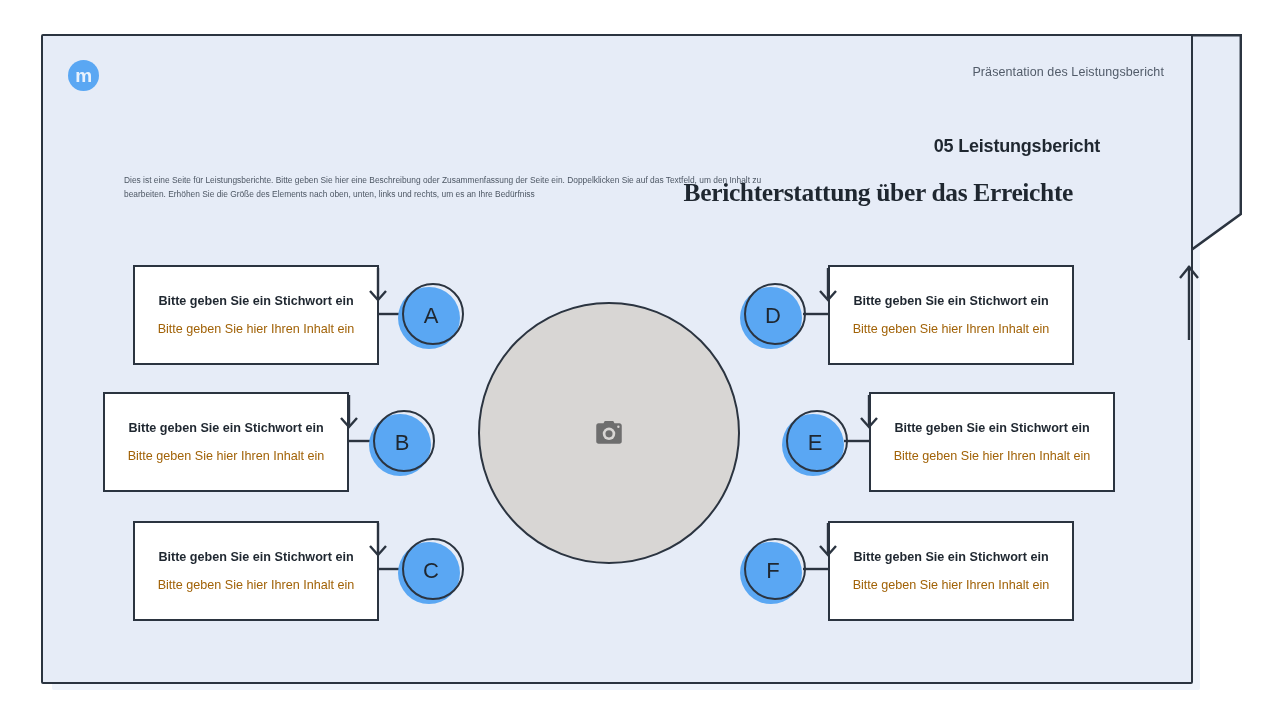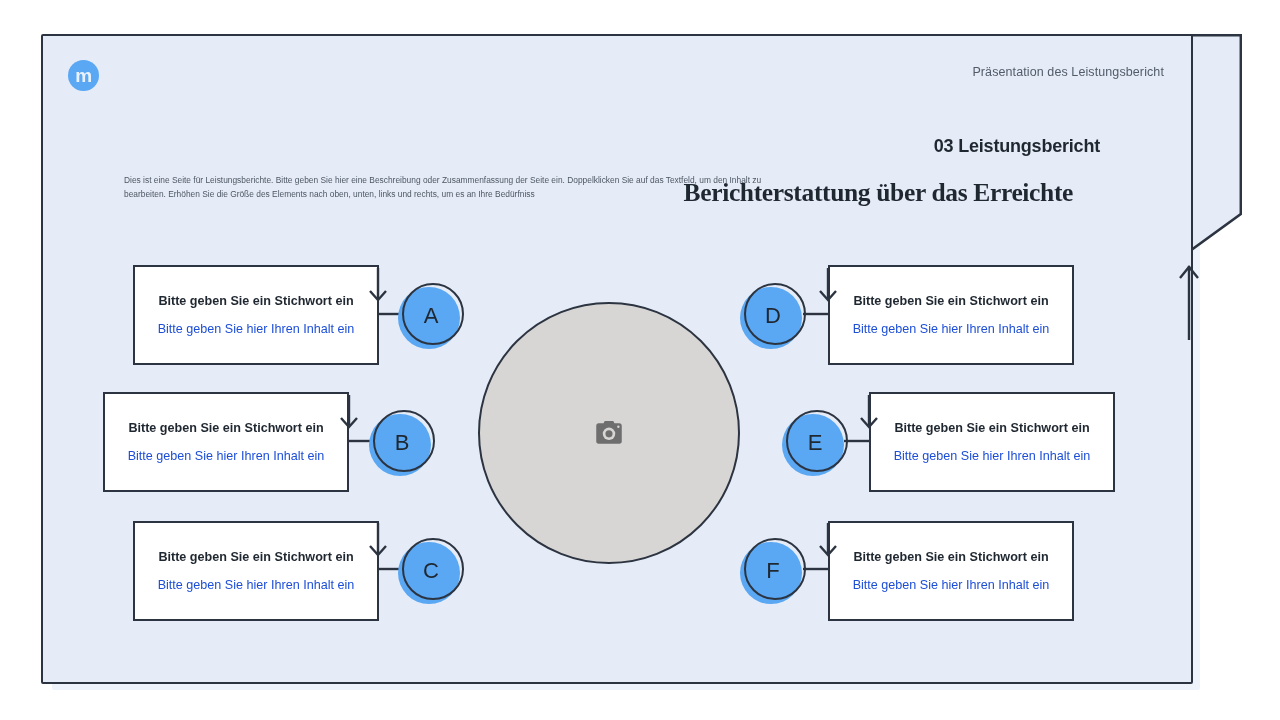--- a/index.html
+++ b/index.html
@@ -151,21 +151,21 @@
     font-size: 12.6px;
     font-weight: 700;
     color: #1f2730;
     text-align: center;
     white-space: nowrap;
     margin-bottom: 14px;
   }
   .card-body {
     font-size: 12.6px;
     font-weight: 400;
-    color: #1d4ed8;
+    color: #a16207;
     text-align: right;
     white-space: nowrap;
   }
 
   
   .node {
     position: absolute;
     width: 66px;
     height: 66px;
     z-index: 5;
@@ -226,21 +226,21 @@
   </svg>
 
   <div class="slide-frame"></div>
 
   <div class="logo">
     <span>m</span>
   </div>
 
   <div class="header-label">Präsentation des Leistungsbericht</div>
 
-  <div class="eyebrow">03 Leistungsbericht</div>
+  <div class="eyebrow">05 Leistungsbericht</div>
 
   <div class="description">Dies ist eine Seite für Leistungsberichte. Bitte geben Sie hier eine Beschreibung oder Zusammenfassung der Seite ein. Doppelklicken Sie auf das Textfeld, um den Inhalt zu bearbeiten. Erhöhen Sie die Größe des Elements nach oben, unten, links und rechts, um es an Ihre Bedürfniss</div>
 
   <div class="headline">Berichterstattung über das Erreichte</div>
 
   <div class="center-circle">
     <svg class="camera-icon" viewBox="0 0 24 24" fill="#6e6e6e">
       <path d="M9 3.5 L8.1 5.2 L4.6 5.2 C3.7 5.2 3 5.9 3 6.8 L3 18 C3 18.9 3.7 19.6 4.6 19.6 L19.4 19.6 C20.3 19.6 21 18.9 21 18 L21 6.8 C21 5.9 20.3 5.2 19.4 5.2 L15.9 5.2 L15 3.5 Z"></path>
       <circle cx="12" cy="12.6" r="4.4" fill="#d8d6d4"></circle>
       <circle cx="12" cy="12.6" r="2.5" fill="#6e6e6e"></circle>

